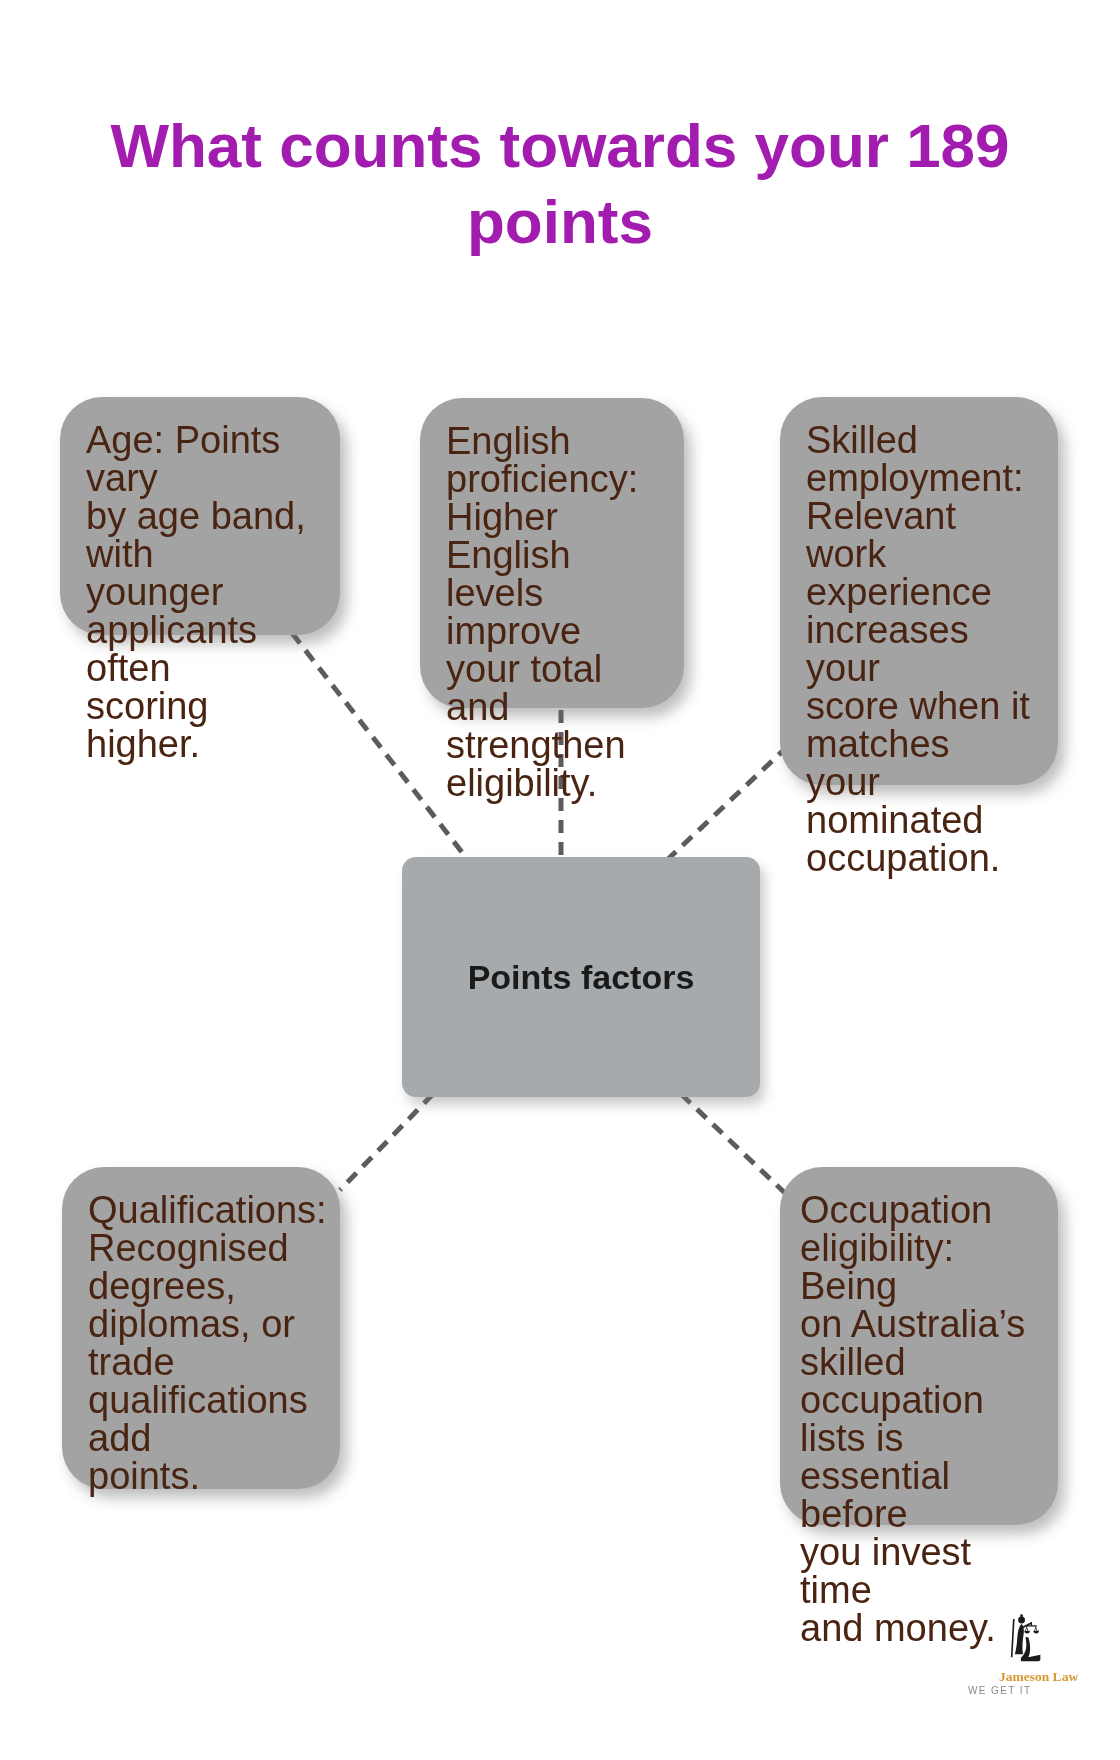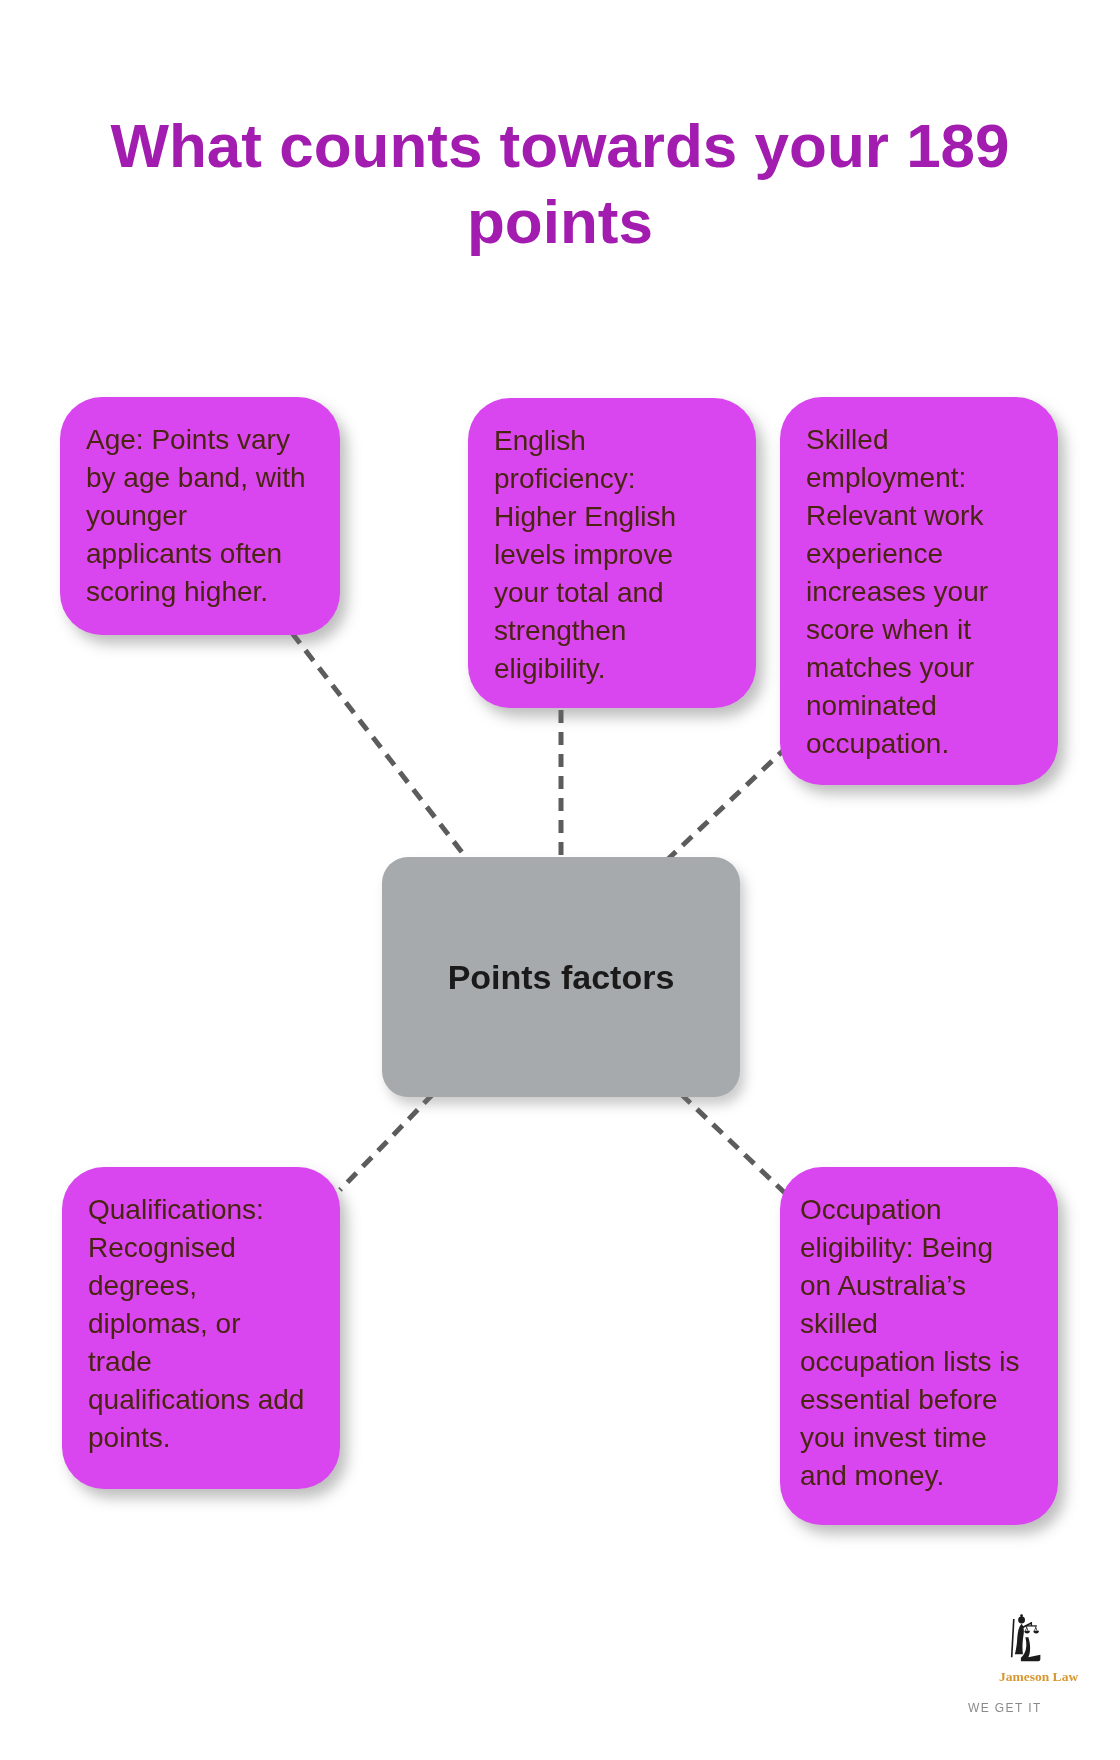--- a/index.html
+++ b/index.html
@@ -22,40 +22,40 @@
     white-space:pre-line;
     letter-spacing:0;
   }
   .connectors{
     position:absolute;
     left:0;top:0;
   }
   .node{
     position:absolute;
     box-sizing:border-box;
-    background:#d946ef;
+    background:#a3a3a3;
     border-radius:42px;
     box-shadow:7px 9px 14px rgba(110,110,110,0.45);
     color:#4A2412;
-    font-size:28px;
+    font-size:38px;
     line-height:38px;
     padding:24px 26px 0 26px;
   }
   .node-text{white-space:pre-line;}
   .node-age{left:60px;top:397px;width:280px;height:238px;}
-  .node-english{left:420px;top:398px;width:288px;height:310px;margin-left:48px;}
+  .node-english{left:420px;top:398px;width:264px;height:310px;}
   .node-skilled{left:780px;top:397px;width:278px;height:388px;}
   .node-qualifications{left:62px;top:1167px;width:278px;height:322px;}
   .node-occupation{left:780px;top:1167px;width:278px;height:358px;padding-left:20px;}
   .center-box{
     position:absolute;
     box-sizing:border-box;
-    left:382px;top:857px;width:358px;height:240px;
+    left:402px;top:857px;width:358px;height:240px;
     background:#A7AAAC;
-    border-radius:26px;
+    border-radius:14px;
     box-shadow:5px 8px 12px rgba(120,120,120,0.38);
     display:flex;align-items:center;justify-content:center;
     font-size:34px;font-weight:bold;color:#1a1a1a;
   }
   .logo{
     position:absolute;
     left:968px;top:1612px;width:100px;
     text-align:center;
   }
   .logo-inner{display:inline-block;text-align:left;}
@@ -63,24 +63,24 @@
   .logo-name{
     font-family:"Liberation Serif", serif;
     font-weight:bold;
     font-size:13.5px;
     color:#D6982F;
     white-space:nowrap;
     line-height:14px;
     margin-left:31px;
   }
   .logo-tagline{
-    font-size:12px;
+    font-size:10px;
     color:#8a8a8a;
     letter-spacing:1.4px;
-    margin-top:17px;
+    margin-top:1px;
     white-space:nowrap;
   }
 </style>
 </head>
 <body>
 
 <div class="canvas">
 
   <h1 class="title">What counts towards your 189
 points</h1>

